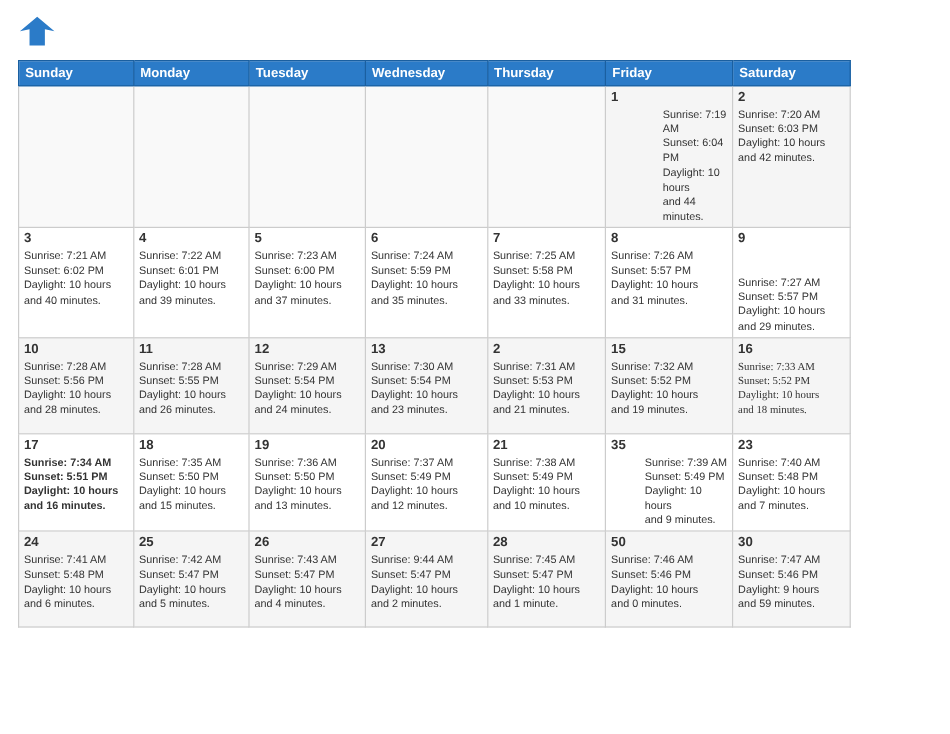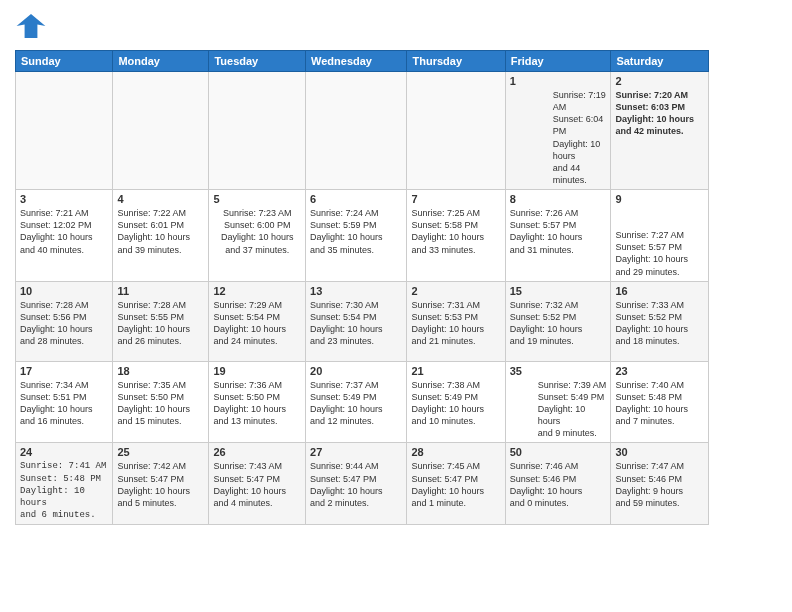--- a/index.html
+++ b/index.html
@@ -131,44 +131,44 @@
           <td class="empty"></td>
           <td class="shade">
             <span class="day-num">1</span>
             <div class="day-info" style="white-space: pre-line; margin-left: 43px;">Sunrise: 7:19 AM
 Sunset: 6:04 PM
 Daylight: 10 hours
 and 44 minutes.</div>
           </td>
           <td class="shade">
             <span class="day-num">2</span>
-            <div class="day-info" style="white-space: pre-line; font-weight: bold;">Sunrise: 7:20 AM
+            <div class="day-info" style="white-space: pre-line;">Sunrise: 7:20 AM
 Sunset: 6:03 PM
 Daylight: 10 hours
 and 42 minutes.</div>
           </td>
         </tr>
         <tr>
           <td>
             <span class="day-num">3</span>
             <div class="day-info" style="white-space: pre-line;">Sunrise: 7:21 AM
-Sunset: 12:02 PM
+Sunset: 6:02 PM
 Daylight: 10 hours
 and 40 minutes.</div>
           </td>
           <td>
             <span class="day-num">4</span>
             <div class="day-info" style="white-space: pre-line;">Sunrise: 7:22 AM
 Sunset: 6:01 PM
 Daylight: 10 hours
 and 39 minutes.</div>
           </td>
           <td>
             <span class="day-num">5</span>
-            <div class="day-info" style="white-space: pre-line; text-align: center;">Sunrise: 7:23 AM
+            <div class="day-info" style="white-space: pre-line;">Sunrise: 7:23 AM
 Sunset: 6:00 PM
 Daylight: 10 hours
 and 37 minutes.</div>
           </td>
           <td>
             <span class="day-num">6</span>
             <div class="day-info" style="white-space: pre-line;">Sunrise: 7:24 AM
 Sunset: 5:59 PM
 Daylight: 10 hours
 and 35 minutes.</div>
@@ -233,30 +233,30 @@
           </td>
           <td class="shade">
             <span class="day-num">15</span>
             <div class="day-info" style="white-space: pre-line;">Sunrise: 7:32 AM
 Sunset: 5:52 PM
 Daylight: 10 hours
 and 19 minutes.</div>
           </td>
           <td class="shade">
             <span class="day-num">16</span>
-            <div class="day-info" style="white-space: pre-line;">Sunrise: 7:33 AM
+            <div class="day-info" style="white-space: pre-line; font-family: Liberation Serif, serif;">Sunrise: 7:33 AM
 Sunset: 5:52 PM
 Daylight: 10 hours
 and 18 minutes.</div>
           </td>
         </tr>
         <tr>
           <td>
             <span class="day-num">17</span>
-            <div class="day-info" style="white-space: pre-line;">Sunrise: 7:34 AM
+            <div class="day-info" style="white-space: pre-line; font-weight: bold;">Sunrise: 7:34 AM
 Sunset: 5:51 PM
 Daylight: 10 hours
 and 16 minutes.</div>
           </td>
           <td>
             <span class="day-num">18</span>
             <div class="day-info" style="white-space: pre-line;">Sunrise: 7:35 AM
 Sunset: 5:50 PM
 Daylight: 10 hours
 and 15 minutes.</div>
@@ -293,21 +293,21 @@
             <span class="day-num">23</span>
             <div class="day-info" style="white-space: pre-line;">Sunrise: 7:40 AM
 Sunset: 5:48 PM
 Daylight: 10 hours
 and 7 minutes.</div>
           </td>
         </tr>
         <tr>
           <td class="shade">
             <span class="day-num">24</span>
-            <div class="day-info" style="white-space: pre-line; font-family: Liberation Mono, monospace;">Sunrise: 7:41 AM
+            <div class="day-info" style="white-space: pre-line;">Sunrise: 7:41 AM
 Sunset: 5:48 PM
 Daylight: 10 hours
 and 6 minutes.</div>
           </td>
           <td class="shade">
             <span class="day-num">25</span>
             <div class="day-info" style="white-space: pre-line;">Sunrise: 7:42 AM
 Sunset: 5:47 PM
 Daylight: 10 hours
 and 5 minutes.</div>

